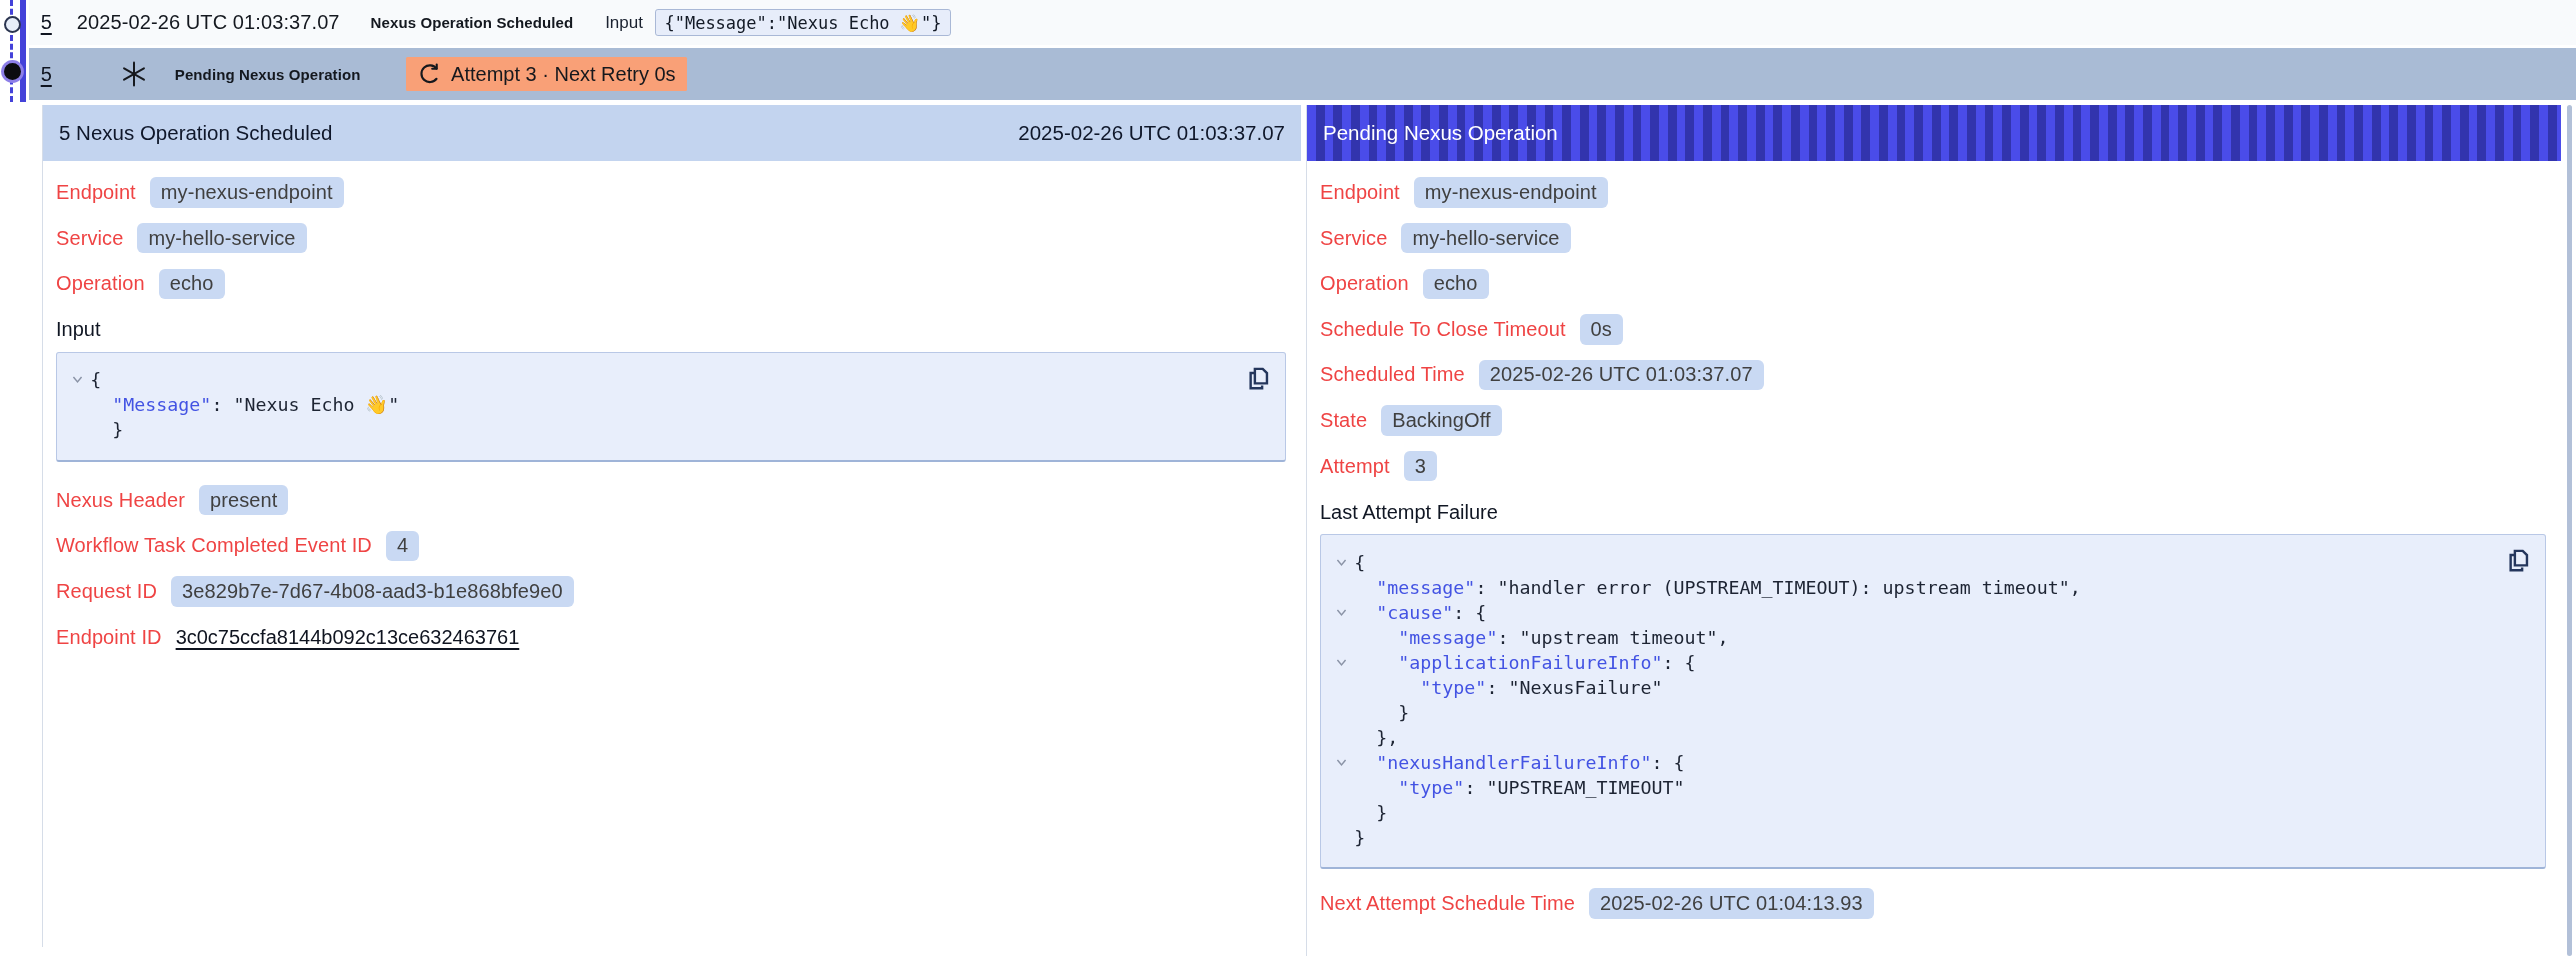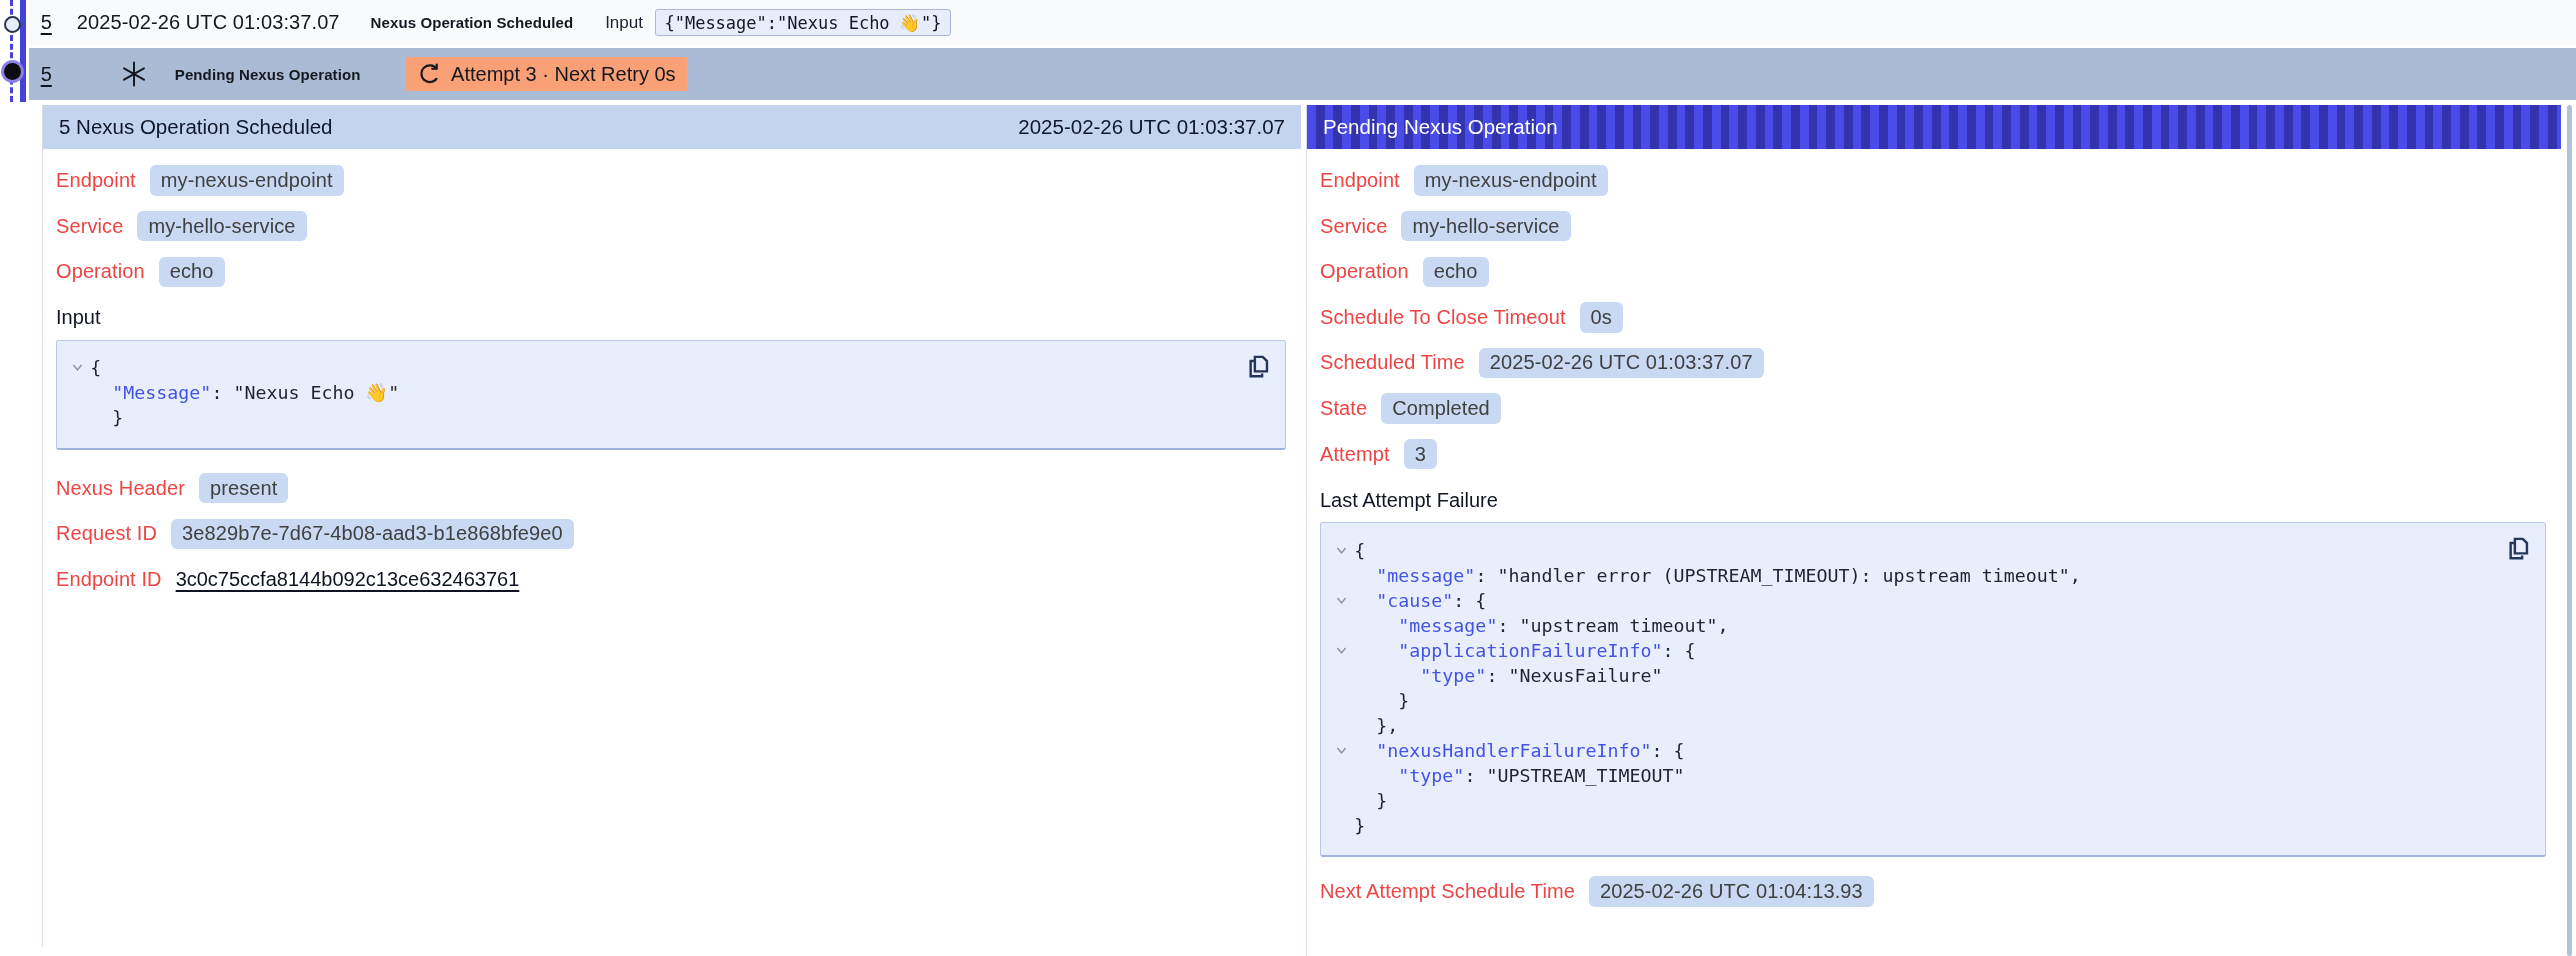--- a/index.html
+++ b/index.html
@@ -37,21 +37,21 @@
   .row1 .row-title{margin-left:31px;}
   .mini-label{font-size:17px;margin-left:32px;color:#1b2230;}
   .mini-chip{margin-left:11.7px;font-family:"DejaVu Sans Mono","Liberation Mono",monospace;font-size:17px;background:#e7edfa;border:0.7px solid #a9b8d6;border-radius:2.9px;padding:2.9px 8.8px;color:#131a26;}
   .asterisk{margin-left:69px;display:inline-flex;}
   .attempt-badge{margin-left:46px;height:34px;display:inline-flex;align-items:center;gap:9.5px;background:var(--badge-bg);padding:0 11.7px;border-radius:1.5px;font-size:20px;color:#16181d;}
 
   
   .panel{position:absolute;top:105px;background:#fff;}
   .panel-left{left:42px;width:1259px;border-left:0.7px solid #d6dde8;height:842px;}
   .panel-right{left:1306px;width:1255px;border-left:0.7px solid #d6dde8;height:851px;}
-  .panel-header{height:44px;display:flex;align-items:center;justify-content:space-between;padding:0 16px;font-size:20.5px;}
+  .panel-header{height:56px;display:flex;align-items:center;justify-content:space-between;padding:0 16px;font-size:20.5px;}
   .panel-header.plain{background:var(--panel-header-bg);color:#0f172a;}
   .panel-header.striped{background:repeating-linear-gradient(90deg,var(--stripe-light) 0 8.8px,var(--stripe-dark) 8.8px 17.6px);color:#ffffff;font-weight:500;}
   .panel-body{padding:1.5px 14.6px 14.6px 13px;}
   .field-row{display:flex;align-items:center;gap:14px;min-height:31px;margin:14.6px 0;font-size:20px;}
   .field-label{color:#ef4444;letter-spacing:0.1px;}
   .chip{background:var(--chip-bg);border-radius:5.9px;padding:3.7px 11px;color:#404040;letter-spacing:0.1px;}
   .section-label{font-size:20px;margin:19px 0 10.3px;color:#101623;}
 
   
   .code-block{position:relative;background:var(--code-bg);border:0.7px solid var(--code-border);border-bottom:2.2px solid var(--code-border-bottom);border-radius:2.9px;padding:14.6px 14.6px 17.6px 7.3px;font-family:"DejaVu Sans Mono","Liberation Mono",monospace;font-size:18.3px;}
@@ -150,20 +150,24 @@
               <span class="code-text">  <span class="tok-p">}</span></span>
             </div>
           </div>
       </div>
       <div style="margin-top:23px;">
           <div class="field-row">
             <span class="field-label">Nexus Header</span>
             <span class="chip">present</span>
           </div>
           <div class="field-row">
+            <span class="field-label">Workflow Task Completed Event ID</span>
+            <span class="chip">4</span>
+          </div>
+          <div class="field-row">
             <span class="field-label">Request ID</span>
             <span class="chip">3e829b7e-7d67-4b08-aad3-b1e868bfe9e0</span>
           </div>
           <div class="field-row">
             <span class="field-label">Endpoint ID</span>
             <a href="#" class="id-link">3c0c75ccfa8144b092c13ce632463761</a>
           </div>
         </div>
     </div>
   </div>
@@ -189,21 +193,21 @@
           <div class="field-row">
             <span class="field-label">Schedule To Close Timeout</span>
             <span class="chip">0s</span>
           </div>
           <div class="field-row">
             <span class="field-label">Scheduled Time</span>
             <span class="chip">2025-02-26 UTC 01:03:37.07</span>
           </div>
           <div class="field-row">
             <span class="field-label">State</span>
-            <span class="chip">Completed</span>
+            <span class="chip">BackingOff</span>
           </div>
           <div class="field-row">
             <span class="field-label">Attempt</span>
             <span class="chip">3</span>
           </div>
         </div>
       <div class="section-label">Last Attempt Failure</div>
       <div class="code-block">
         <button class="copy-btn">
           <svg width="29" height="29" viewBox="0 0 24 24" fill="none" stroke="#24365c" stroke-width="2">

